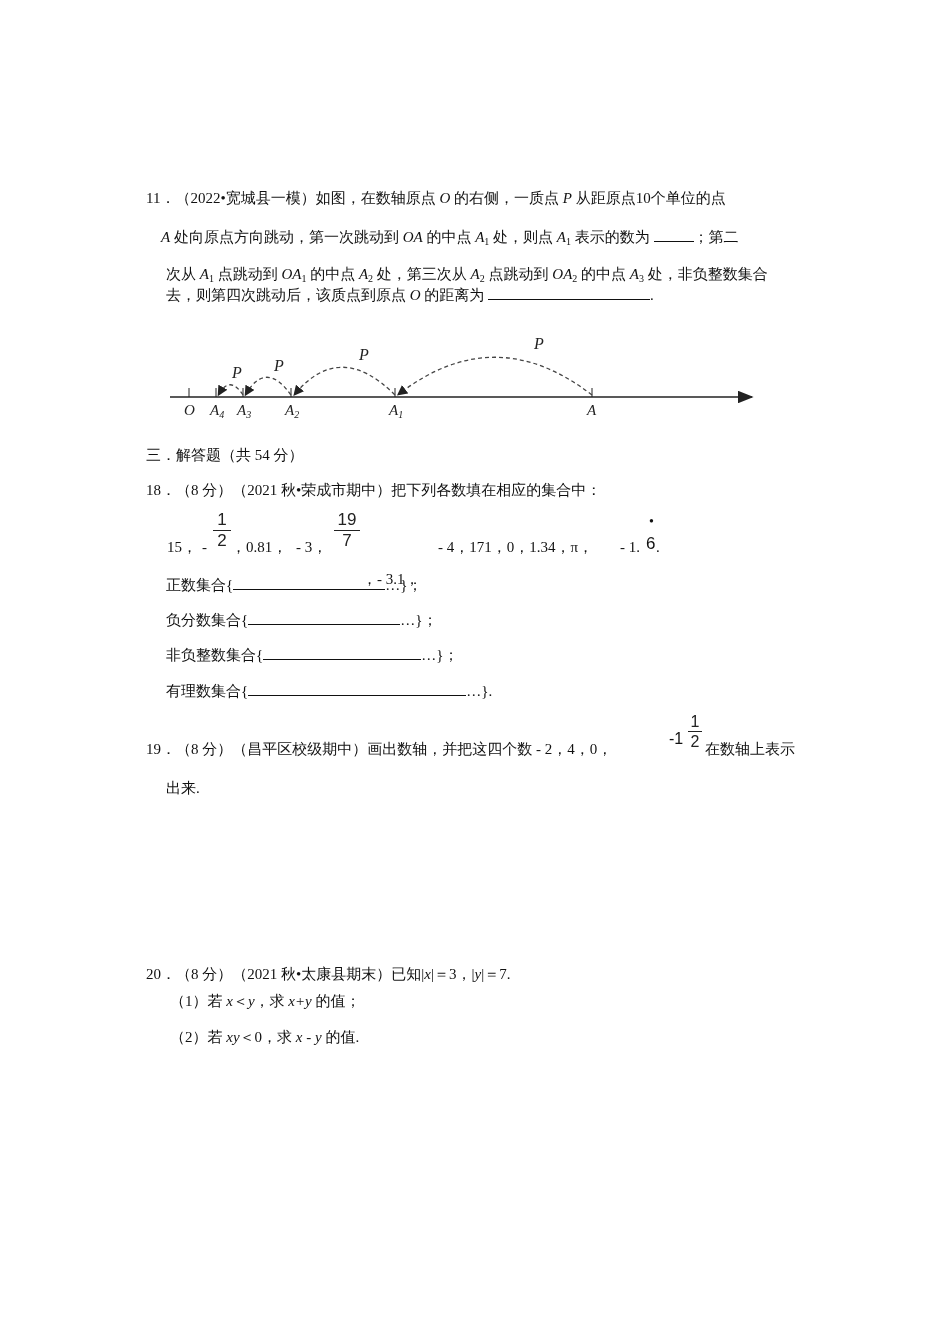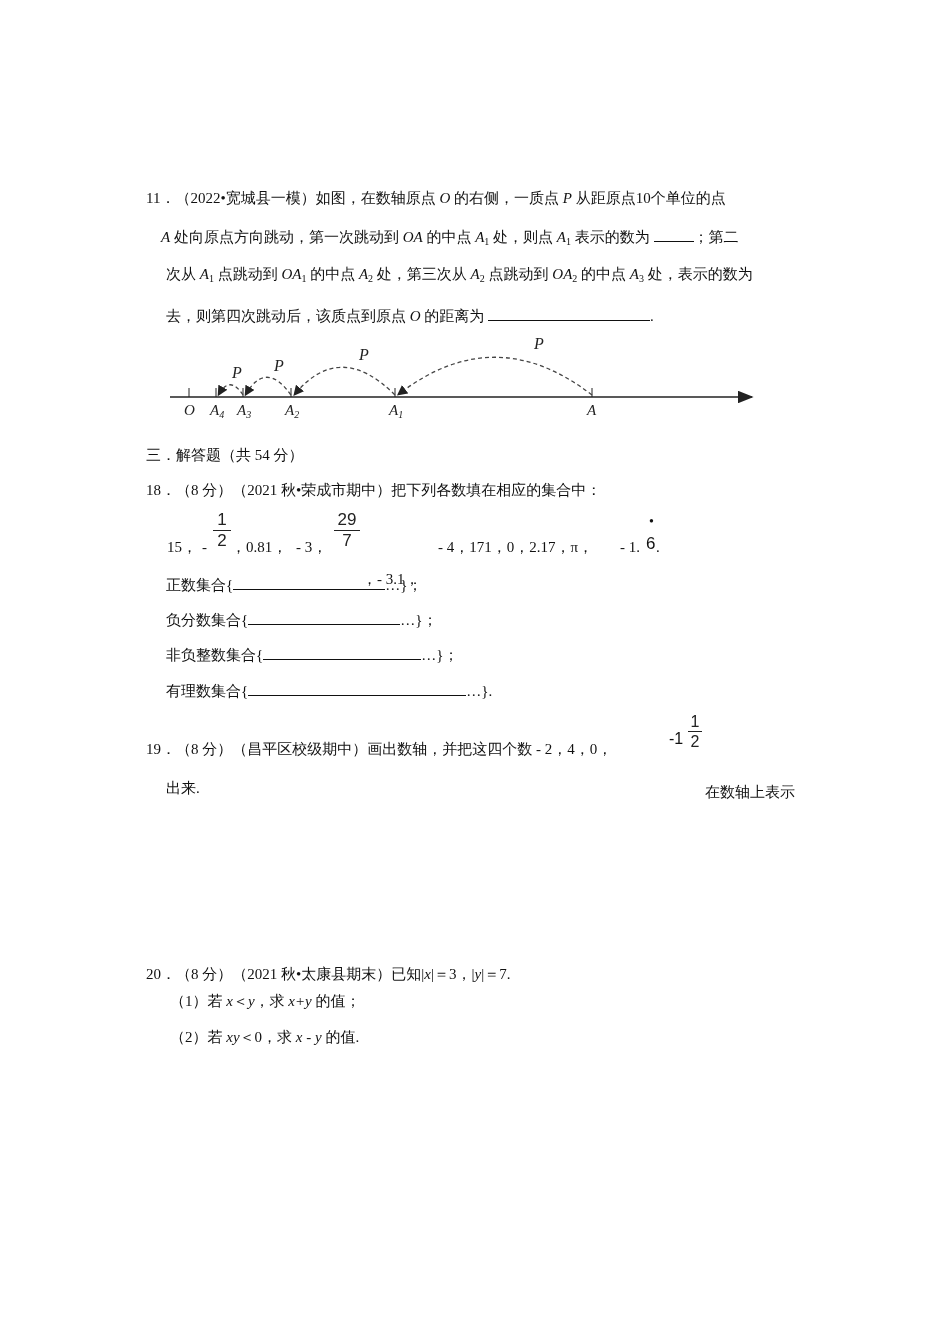--- a/index.html
+++ b/index.html
@@ -25,23 +25,23 @@
 <body>
 
 <div>
   <div class="abs line" style="left:146px; top:188px;">
     <span>11．</span><span>（2022•宽城县一模）</span><span>如图，在数轴原点 </span><i>O</i><span> 的右侧，一质点 </span><i>P</i><span> 从距原点10个单位的点</span>
   </div>
   <div class="abs line" style="left:161px; top:227px;">
     <i>A</i><span> 处向原点方向跳动，第一次跳动到 </span><i>OA</i><span> 的中点 </span><i>A</i><sub>1</sub><span> 处，则点 </span><i>A</i><sub>1</sub><span> 表示的数为 </span><span class="blank" style="width:40px;"></span><span>；第二</span>
   </div>
   <div class="abs line" style="left:166px; top:264px;">
-    <span>次从 </span><i>A</i><sub>1</sub><span> 点跳动到 </span><i>O</i><i>A</i><sub>1</sub><span> 的中点 </span><i>A</i><sub>2</sub><span> 处，第三次从 </span><i>A</i><sub>2</sub><span> 点跳动到 </span><i>O</i><i>A</i><sub>2</sub><span> 的中点 </span><i>A</i><sub>3</sub><span> 处，表示的数为</span>
+    <span>次从 </span><i>A</i><sub>1</sub><span> 点跳动到 </span><i>O</i><i>A</i><sub>1</sub><span> 的中点 </span><i>A</i><sub>2</sub><span> 处，第三次从 </span><i>A</i><sub>2</sub><span> 点跳动到 </span><i>O</i><i>A</i><sub>2</sub><span> 的中点 </span><i>A</i><sub>3</sub><span> 处，非负整数集合</span>
   </div>
-  <div class="abs line" style="left:166px; top:306px;">
+  <div class="abs line" style="left:166px; top:285px;">
     <span>去，则第四次跳动后，该质点到原点 </span><i>O</i><span> 的距离为 </span><span class="blank" style="width:162px;"></span><span>.</span>
   </div>
 
   <svg class="abs" style="left:160px; top:330px;" width="600" height="95" viewBox="0 0 600 95">
     <defs>
       <marker id="arr" markerWidth="8" markerHeight="8" refX="6" refY="4" orient="auto">
         <path d="M0,0 L8,4 L0,8 z" fill="#222"></path>
       </marker>
       <marker id="axarr" markerWidth="10" markerHeight="8" refX="9" refY="4" orient="auto">
         <path d="M0,0 L10,4 L0,8 z" fill="#222"></path>
@@ -87,26 +87,26 @@
   </div>
   <span class="abs line" style="left:202px; top:537px;">-</span>
   <div class="frac" style="left:213px; top:511px; width:18px;">
     <span class="num">1</span>
     <span class="bar"></span>
     <span class="den">2</span>
   </div>
   <span class="abs line" style="left:231px; top:537px;">，0.81，</span>
   <span class="abs line" style="left:296px; top:537px;">- 3，</span>
   <div class="frac" style="left:334px; top:511px; width:26px;">
-    <span class="num">29</span>
+    <span class="num">19</span>
     <span class="bar"></span>
     <span class="den">7</span>
   </div>
   <span class="abs line" style="left:362px; top:527px;margin-top:42px;">，- 3.1，</span>
-  <span class="abs line" style="left:438px; top:537px;">- 4，171，0，2.17，π，</span>
+  <span class="abs line" style="left:438px; top:537px;">- 4，171，0，1.34，π，</span>
   <span class="abs line" style="left:620px; top:537px;">- 1.</span>
   <span class="abs" style="left:649px; top:515px; font-size:14px; line-height:14px;">•</span>
   <span class="abs sans" style="left:646px; top:534px; font-size:17px; line-height:20px;">6</span>
   <span class="abs line" style="left:656px; top:537px;">.</span>
 
   <div class="abs line" style="left:166px; top:575px;text-align:center;">
     <span>正数集合{</span><span class="blank" style="width:152px;"></span><span>…}；</span>
   </div>
   <div class="abs line" style="left:166px; top:610px;">
     <span>负分数集合{</span><span class="blank" style="width:152px;"></span><span>…}；</span>
@@ -122,21 +122,21 @@
 <div>
   <div class="abs line" style="left:146px; top:739px;">
     <span>19．</span><span>（8 分）</span><span>（昌平区校级期中）</span><span>画出数轴，并把这四个数 - 2，4，0，</span>
   </div>
   <span class="abs sans" style="left:669px; top:729px; font-size:16px; line-height:20px;">-1</span>
   <div class="frac" style="left:688px; top:714px; width:14px; font-size:16px;">
     <span class="num" style="line-height:16px;">1</span>
     <span class="bar"></span>
     <span class="den" style="line-height:17px;">2</span>
   </div>
-  <span class="abs line" style="left:705px; top:782px;">在数轴上表示</span>
+  <span class="abs line" style="left:705px; top:739px;">在数轴上表示</span>
   <div class="abs line" style="left:166px; top:778px;text-align:right;">出来.</div>
 </div>
 
 <div>
   <div class="abs line" style="left:146px; top:932px;margin-top:32px;">
     <span>20．</span><span>（8 分）</span><span>（2021 秋•太康县期末）</span><span>已知|</span><i>x</i><span>|＝3，|</span><i>y</i><span>|＝7.</span>
   </div>
   <div class="abs line" style="left:170px; top:991px;">
     <span>（1）若 </span><i>x</i><span>＜</span><i>y</i><span>，求 </span><i>x+y</i><span> 的值；</span>
   </div>

